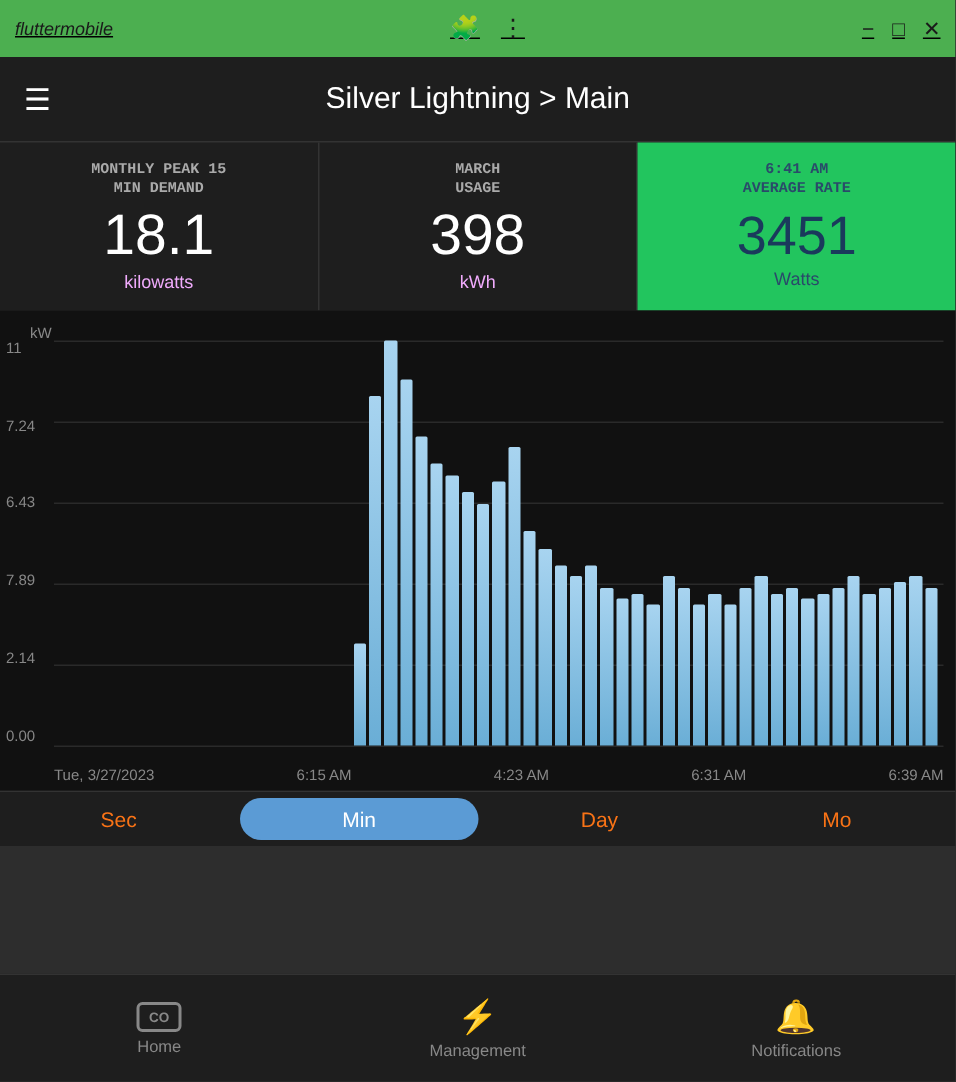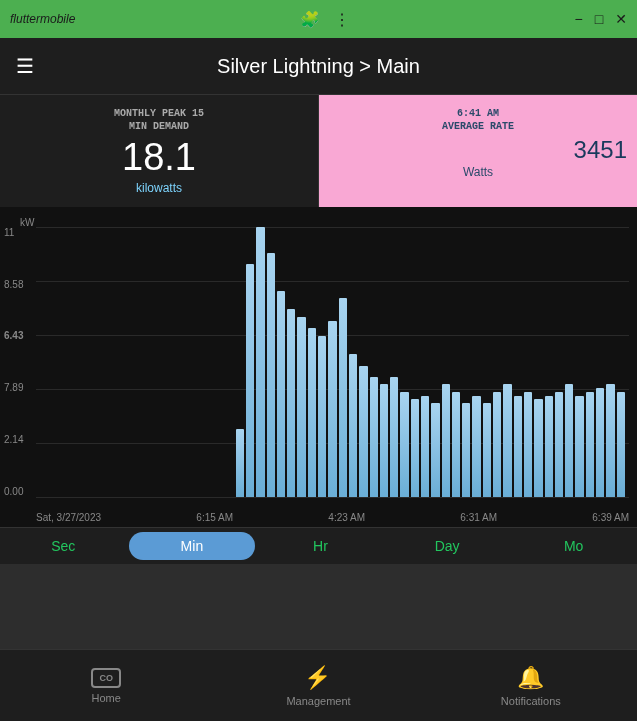--- a/index.html
+++ b/index.html
@@ -13,20 +13,21 @@
     }
 
     
     .title-bar {
       background: #4caf50;
       height: 38px;
       display: flex;
       align-items: center;
       padding: 0 10px;
       justify-content: space-between;
+      text-decoration: underline;
     }
     .title-bar-left {
       font-size: 12px;
       color: #1a1a1a;
       font-style: italic;
     }
     .title-bar-icons {
       display: flex;
       gap: 14px;
       align-items: center;
@@ -76,21 +77,21 @@
       border-top: 1px solid #333;
     }
     .stat-card {
       flex: 1;
       padding: 12px 10px;
       text-align: center;
       border-right: 1px solid #333;
     }
     .stat-card:last-child {
       border-right: none;
-      background: #f9a8d4;
+      background: #22c55e;
     }
     .stat-label {
       font-size: 10px;
       color: #aaa;
       text-transform: uppercase;
       font-weight: 700;
       line-height: 1.3;
       font-family: Liberation Mono, monospace;
     }
     .stat-card:last-child .stat-label {
@@ -98,26 +99,25 @@
     }
     .stat-value {
       font-size: 38px;
       font-weight: 300;
       color: #ffffff;
       line-height: 1.1;
       margin: 4px 0 2px;
     }
     .stat-card:last-child .stat-value {
       color: #1a3a5c;
-      font-size: 24px;
-      text-align: right;
+      font-size: 36px;
     }
     .stat-unit {
       font-size: 12px;
-      color: #7dd3fc;
+      color: #f0abfc;
     }
     .stat-card:last-child .stat-unit {
       color: #2a4a6a;
     }
 
     
     .chart-container {
       background: #111;
       padding: 10px 8px 0 36px;
       height: 320px;
@@ -177,21 +177,21 @@
     
     .time-tabs {
       background: #1e1e1e;
       display: flex;
       border-top: 1px solid #333;
     }
     .time-tab {
       flex: 1;
       text-align: center;
       padding: 10px 0;
-      color: #22c55e;
+      color: #f97316;
       font-size: 14px;
       cursor: pointer;
     }
     .time-tab.active {
       background: #5b9bd5;
       color: #fff;
       border-radius: 20px;
       margin: 4px 2px;
       padding: 6px 0;
     }
@@ -264,33 +264,38 @@
   <span class="header-title">Silver Lightning &gt; Main</span>
 </div>
 
 <div class="stats-row">
   <div class="stat-card">
     <div class="stat-label">MONTHLY PEAK 15<br>MIN DEMAND</div>
     <div class="stat-value">18.1</div>
     <div class="stat-unit">kilowatts</div>
   </div>
   <div class="stat-card">
+    <div class="stat-label">MARCH<br>USAGE</div>
+    <div class="stat-value">398</div>
+    <div class="stat-unit">kWh</div>
+  </div>
+  <div class="stat-card">
     <div class="stat-label">6:41 AM<br>AVERAGE RATE</div>
     <div class="stat-value">3451</div>
     <div class="stat-unit">Watts</div>
   </div>
 </div>
 
 <div class="chart-container">
   <span class="chart-y-label">kW</span>
 
   <div style="position:absolute;left:4px;top:20px;bottom:30px;display:flex;flex-direction:column;justify-content:space-between;">
     <span style="color:#888;font-size:10px;">11</span>
-    <span style="color:#888;font-size:10px;">8.58</span>
-    <span style="color:#888;font-size:10px;font-weight:bold;">6.43</span>
+    <span style="color:#888;font-size:10px;">7.24</span>
+    <span style="color:#888;font-size:10px;">6.43</span>
     <span style="color:#888;font-size:10px;">7.89</span>
     <span style="color:#888;font-size:10px;">2.14</span>
     <span style="color:#888;font-size:10px;">0.00</span>
   </div>
 
   <div class="chart-inner" id="chart-inner">
 
     <div class="grid-line" style="top:0%;"></div>
     <div class="grid-line" style="top:20%;"></div>
     <div class="grid-line" style="top:40%;"></div>
@@ -353,32 +358,31 @@
         <div class="bar" style="height: 41.6667%;"></div>
         <div class="bar" style="height: 37.5%;"></div>
         <div class="bar" style="height: 38.8889%;"></div>
         <div class="bar" style="height: 40.2778%;"></div>
         <div class="bar" style="height: 41.6667%;"></div>
         <div class="bar" style="height: 38.8889%;"></div>
       </div>
   </div>
 
   <div class="chart-x-axis">
-    <span class="chart-x-tick">Sat, 3/27/2023</span>
+    <span class="chart-x-tick">Tue, 3/27/2023</span>
     <span class="chart-x-tick">6:15 AM</span>
     <span class="chart-x-tick">4:23 AM</span>
     <span class="chart-x-tick">6:31 AM</span>
     <span class="chart-x-tick">6:39 AM</span>
   </div>
 </div>
 
 <div class="time-tabs">
   <div class="time-tab">Sec</div>
   <div class="time-tab active">Min</div>
-  <div class="time-tab">Hr</div>
   <div class="time-tab">Day</div>
   <div class="time-tab">Mo</div>
 </div>
 
 <div class="bottom-nav">
   <div class="nav-item">
     <div class="nav-co-icon">CO</div>
     <span class="nav-label">Home</span>
   </div>
   <div class="nav-item">

